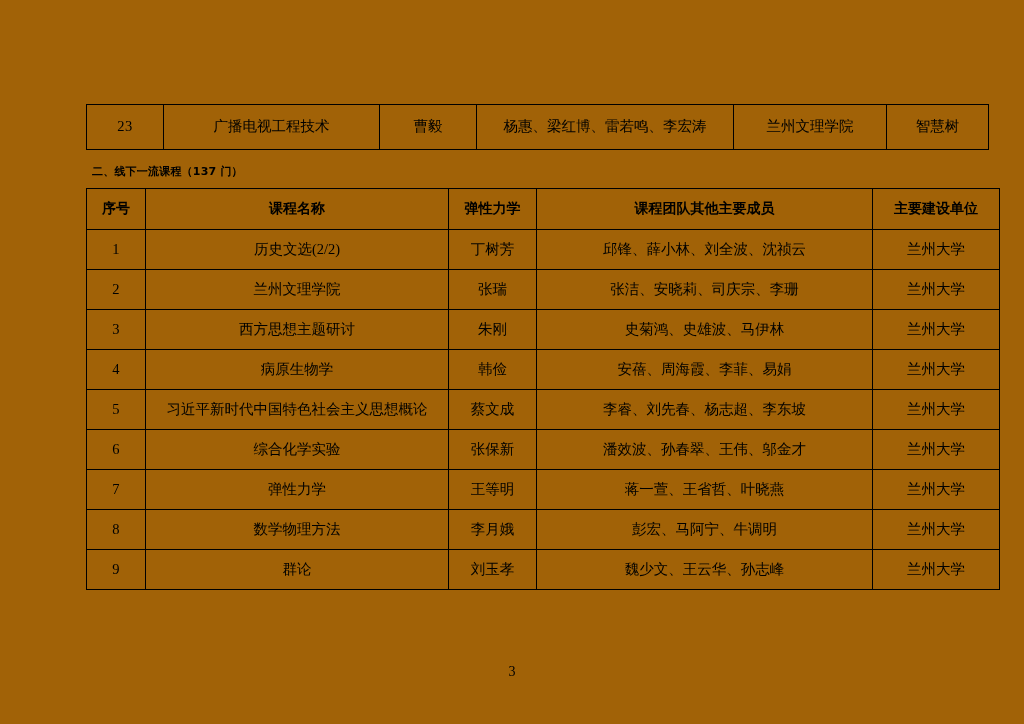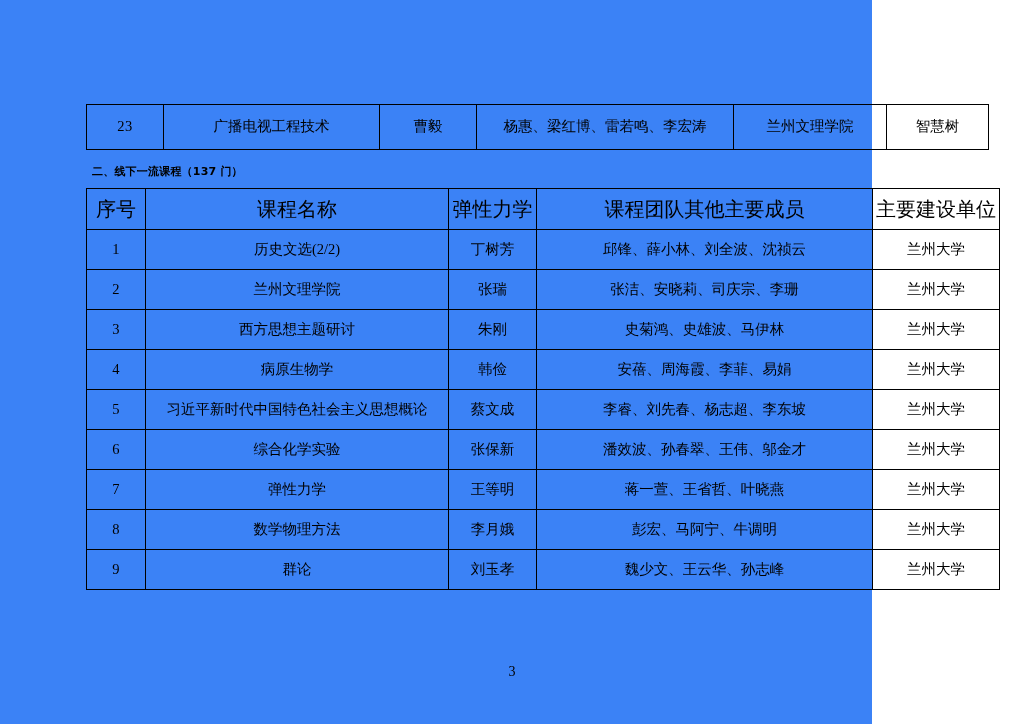--- a/index.html
+++ b/index.html
@@ -11,23 +11,23 @@
     width: 1024px;
     height: 724px;
     font-family: "Liberation Serif", "DejaVu Serif", serif;
     color: #000000;
     position: relative;
     overflow: hidden;
   }
   .page {
     position: absolute;
     left: 0; top: 0;
-    width: 872px;
+    width: 1024px;
     height: 724px;
-    background: #3b82f6;
+    background: #a16207;
   }
   .content {
     position: absolute;
     left: 86px;
     top: 104px;
     width: 876px;
   }
 
   table.doc-table {
     border-collapse: collapse;
@@ -79,23 +79,23 @@
     border: 1px solid #000000;
     text-align: center;
     vertical-align: middle;
     font-size: 14.5px;
     line-height: 1.25;
     padding: 0;
     font-weight: normal;
   }
   table.main-table thead th {
     height: 40px;
-    font-weight: normal;
+    font-weight: bold;
     font-family: "DejaVu Sans", "Liberation Sans", sans-serif;
-    font-size: 20px;
+    font-size: 14px;
   }
   table.main-table tbody td {
     height: 39px;
   }
   .m-col-no   { width: 58px; }
   .m-col-name { width: 302px; margin-top: 40px; }
   .m-col-lead { width: 87px; }
   .m-col-team { width: 335px; margin-top: 20px; }
   .m-col-unit { width: 126px; }
 

